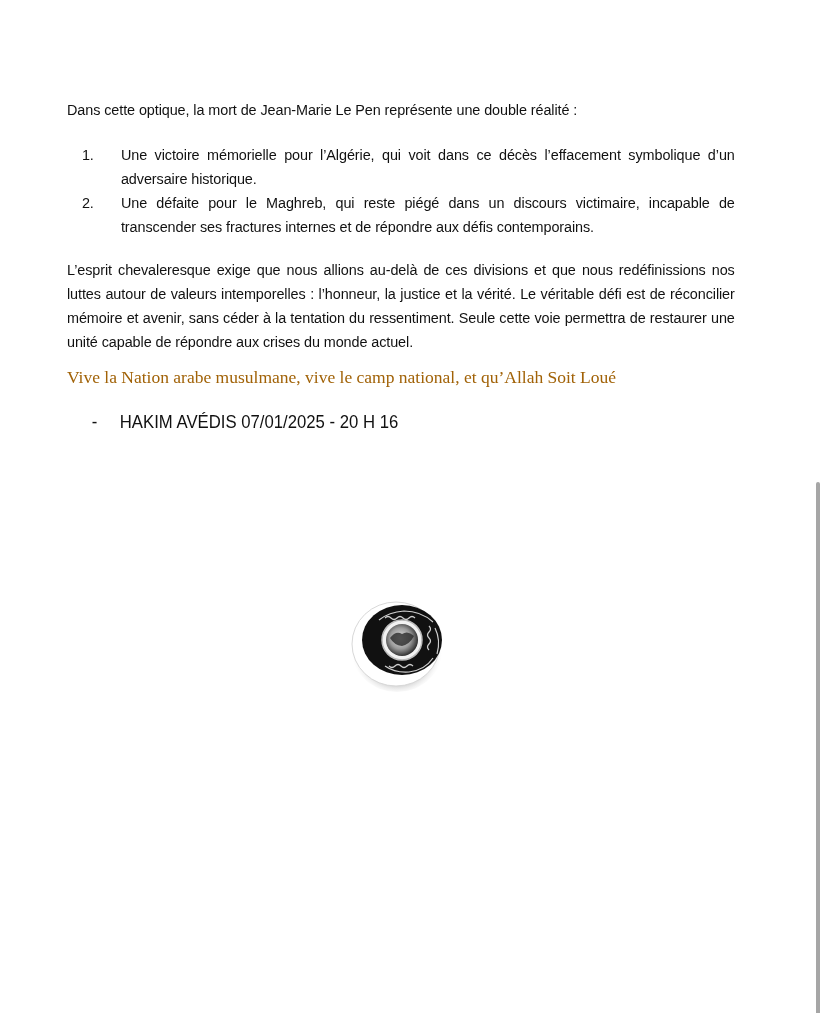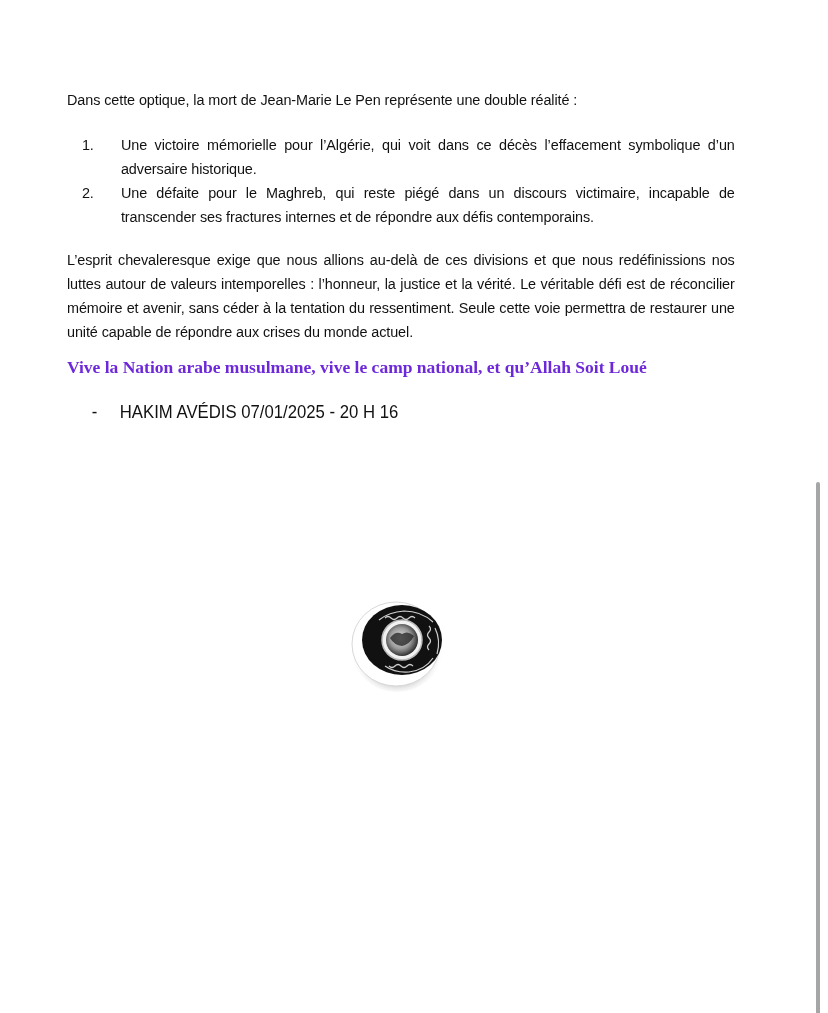--- a/index.html
+++ b/index.html
@@ -11,21 +11,21 @@
       width: 828px;
       height: 1013px;
       position: relative;
       overflow: hidden;
       font-family: "Liberation Sans", sans-serif;
       color: #111111;
     }
     .page {
       position: absolute;
       left: 67px;
-      top: 88px;
+      top: 98px;
       width: 668px;
     }
     .sans {
       font-family: "Liberation Sans", sans-serif;
       font-size: 15.5px;
       line-height: 24px;
       letter-spacing: -0.1px;
       transform: scaleX(0.93);
       transform-origin: left top;
       width: 718px;
@@ -49,24 +49,24 @@
       left: 16px;
       top: 0;
     }
     .para {
       margin: 19px 0 0 0;
       text-align: justify;
     }
     .closing {
       margin: 14px 0 0 0;
       font-family: "Liberation Serif", serif;
-      font-weight: bold;
+      font-weight: normal;
       font-size: 17.5px;
       line-height: 18px;
-      color: #6d28d9;
+      color: #a16207;
     }
     .signature {
       margin: 24px 0 0 0;
       position: relative;
       font-family: "Liberation Sans", sans-serif;
       font-size: 19px;
       line-height: 24px;
       transform: scaleX(0.88);
       transform-origin: left top;
       white-space: nowrap;

